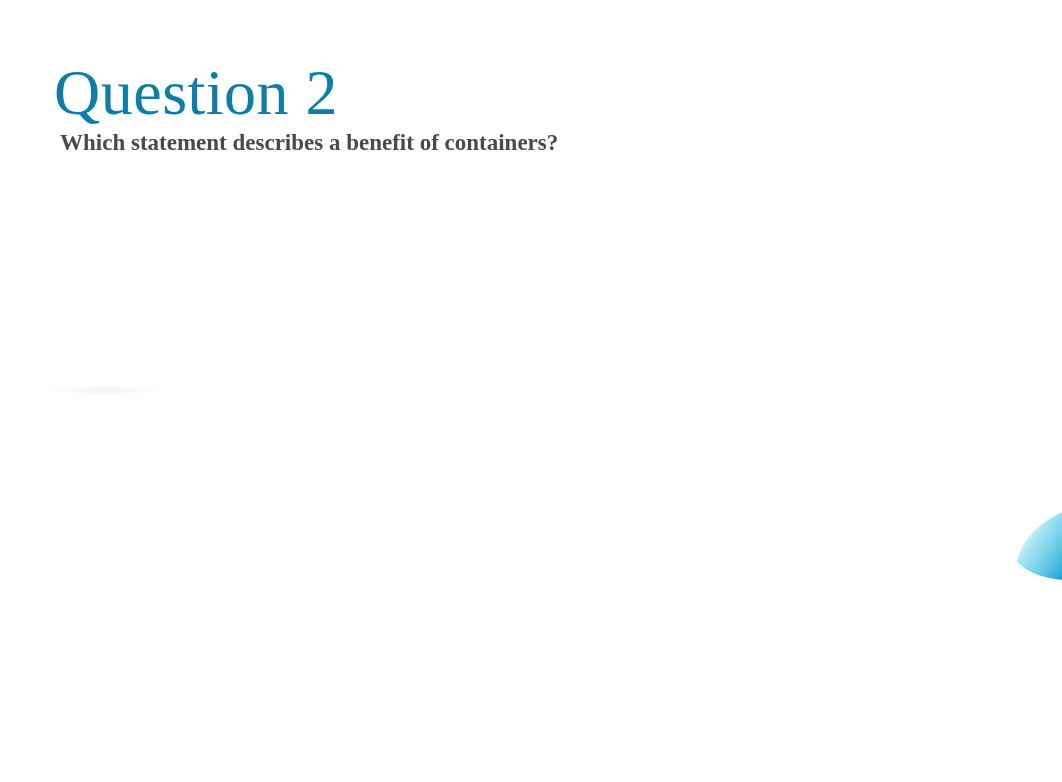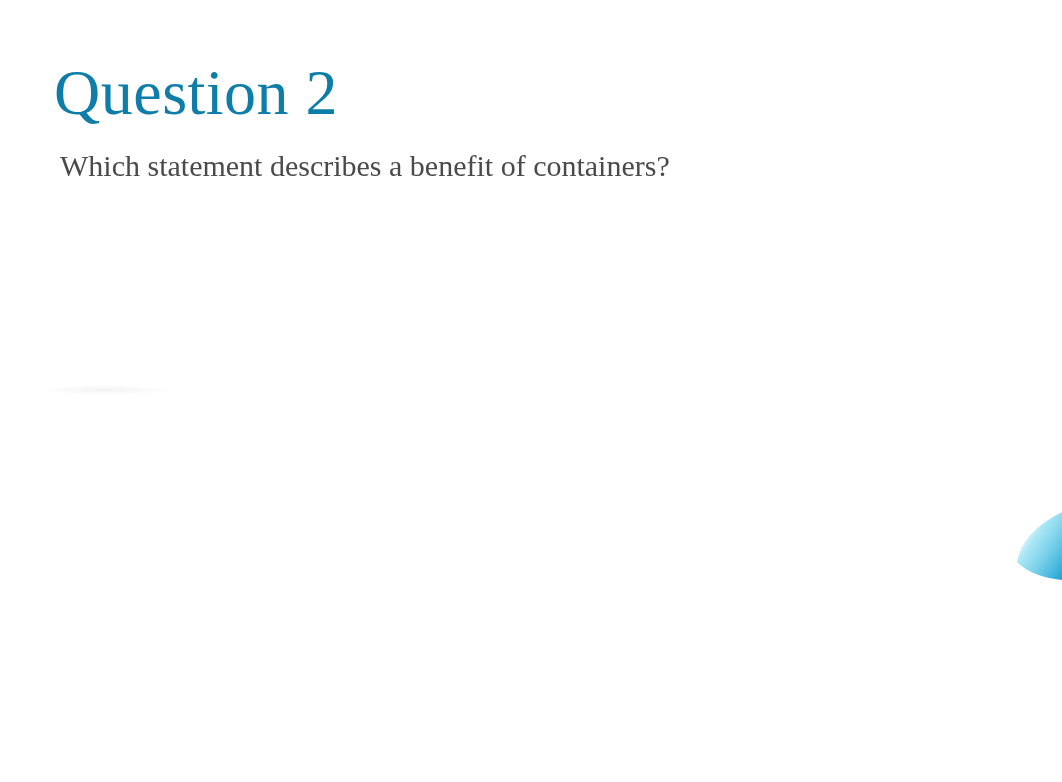--- a/index.html
+++ b/index.html
@@ -17,28 +17,28 @@
     }
     .content {
       padding-top: 58px;
       padding-left: 54px;
     }
     .heading {
       font-size: 64px;
       font-weight: normal;
       color: #0e7da8;
       line-height: 1.1;
-      margin-bottom: 18px;
       letter-spacing: 0.5px;
     }
     .body-text {
-      font-size: 30px;
+      font-size: 23px;
       color: #4a4a4a;
       padding-left: 6px;
       line-height: 1.3;
+      font-weight: bold;
     }
     .curl-accent {
       position: absolute;
       right: 0;
       bottom: 200px;
       width: 60px;
       height: 70px;
       pointer-events: none;
     }
     .page-shadow {

